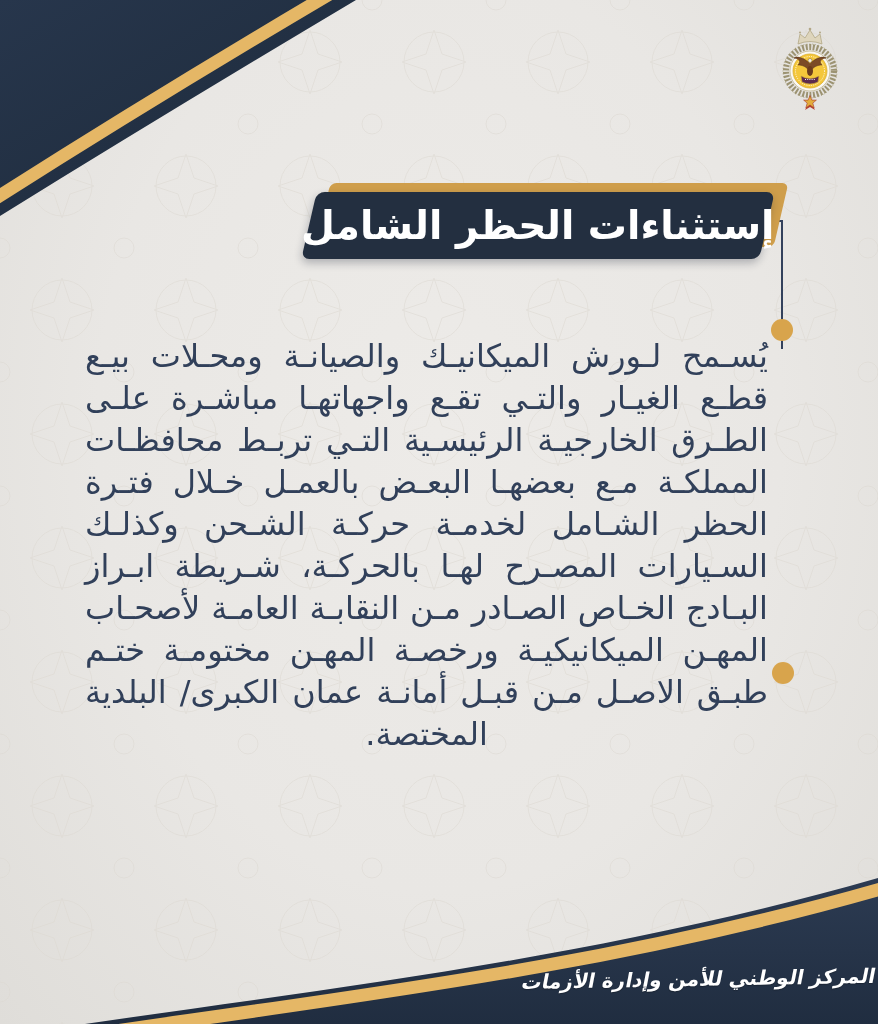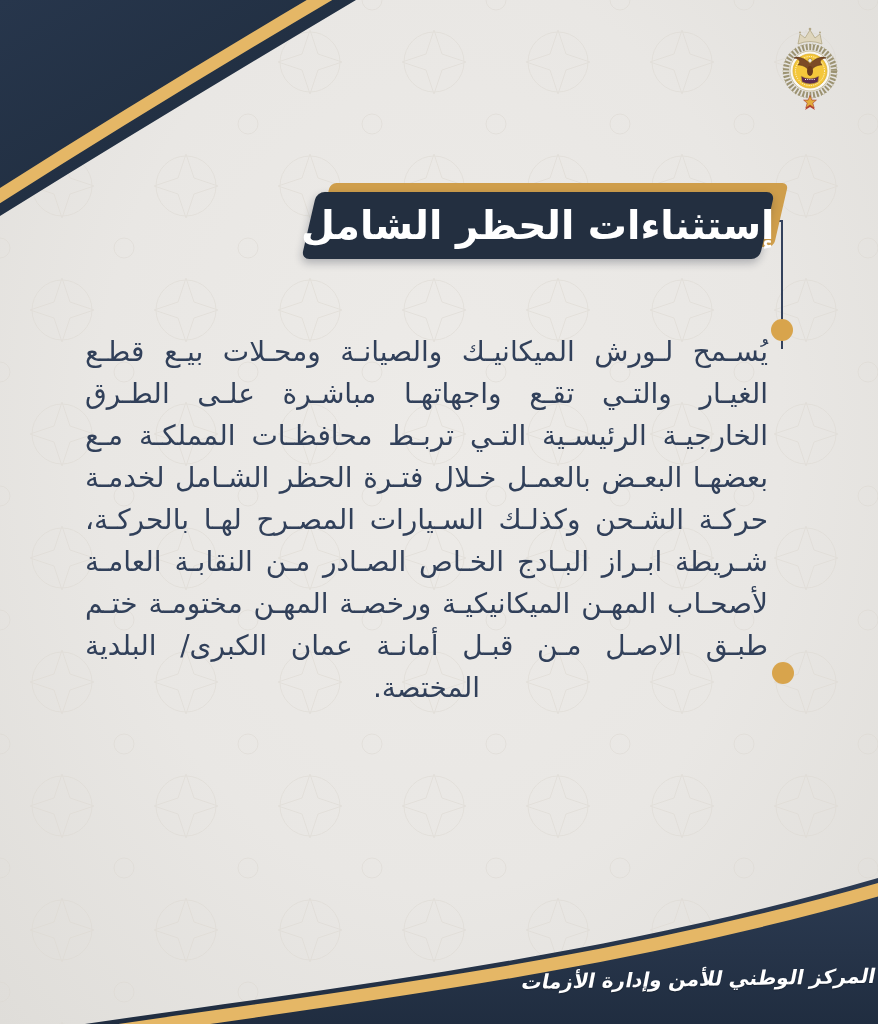--- a/index.html
+++ b/index.html
@@ -24,21 +24,21 @@
   .title-box .title-text{
     transform:skewX(13deg);direction:rtl;color:#ffffff;
     font-size:39px;font-weight:bold;letter-spacing:0;white-space:nowrap;
   }
 
   
   .bullet-dot{position:absolute;width:22px;height:22px;border-radius:50%;background:#d8a44c;}
   .para{
     position:absolute;left:85px;right:110px;direction:rtl;
     text-align:justify;text-align-last:center;
-    color:#31405a;font-size:28px;line-height:42px;font-weight:normal;
+    color:#31405a;font-size:32px;line-height:42px;font-weight:normal;
   }
   #para-1{top:303px;}
   #para-2{top:651px;}
 
   
   .social-row{position:absolute;left:48px;top:983px;height:36px;display:flex;align-items:center;}
   .social-badge{
     width:36px;height:36px;border-radius:10px;background:#24324a;
     display:flex;align-items:center;justify-content:center;margin-right:38px;
     box-shadow:0 2px 4px rgba(20,30,45,.25);

